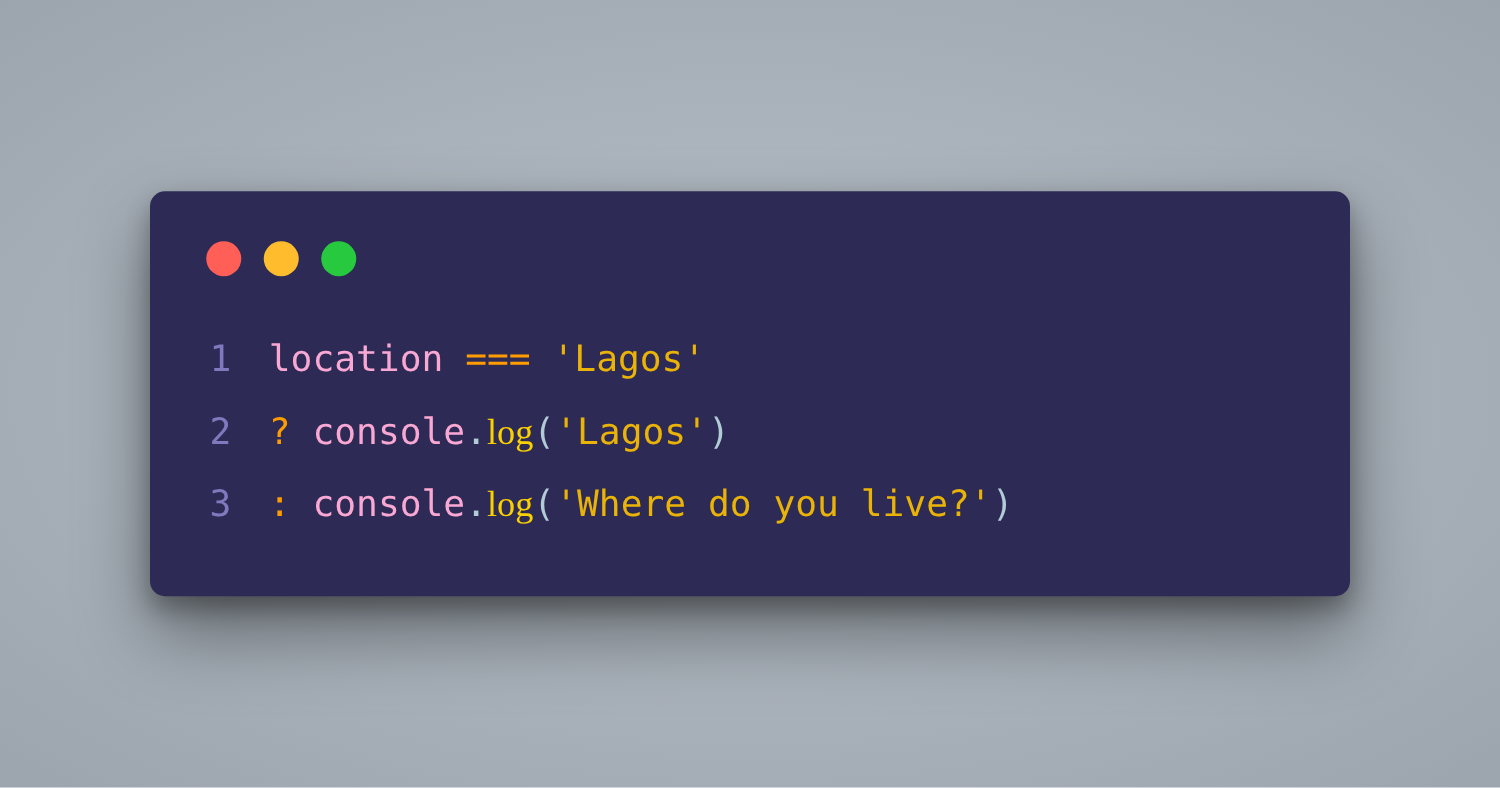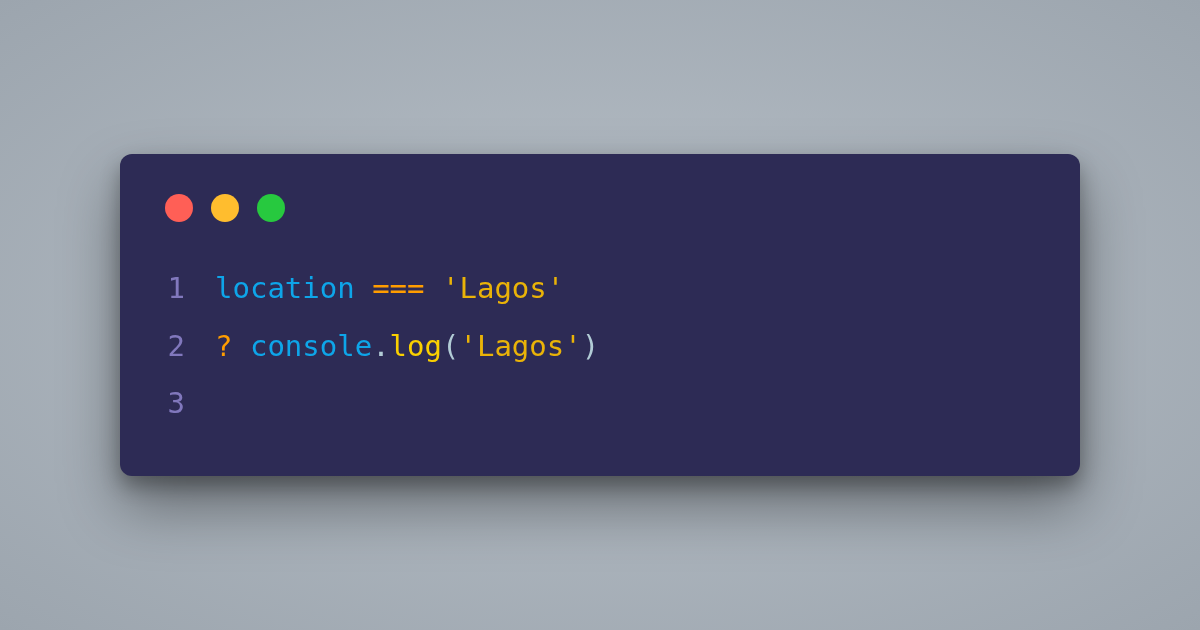--- a/index.html
+++ b/index.html
@@ -55,22 +55,22 @@
       flex-shrink: 0;
       opacity: 0.7;
     }
     .line-content {
       white-space: pre;
     }
     .tok-default { color: #b2ccd6; }
     .tok-operator { color: #ff9d00; }
     .tok-string { color: #eab308; }
     .tok-punct { color: #b2ccd6; }
-    .tok-ident { color: #0ea5e9; }
-    .tok-method { color: #fad000; }
+    .tok-ident { color: #f9a8d4; }
+    .tok-method { color: #fad000; font-family: Liberation Serif, serif; }
   </style>
 </head>
 <body>
 
 <div class="code-window">
   <div class="traffic-lights">
     <div class="traffic-light red"></div>
     <div class="traffic-light yellow"></div>
     <div class="traffic-light green"></div>
   </div>
@@ -78,15 +78,16 @@
       <div class="code-line">
         <span class="line-number">1</span>
         <span class="line-content"><span class="tok-ident">location </span><span class="tok-operator">===</span><span class="tok-default"> </span><span class="tok-string">'Lagos'</span></span>
       </div>
       <div class="code-line">
         <span class="line-number">2</span>
         <span class="line-content"><span class="tok-operator">? </span><span class="tok-ident">console</span><span class="tok-punct">.</span><span class="tok-method">log</span><span class="tok-punct">(</span><span class="tok-string">'Lagos'</span><span class="tok-punct">)</span></span>
       </div>
       <div class="code-line">
         <span class="line-number">3</span>
+        <span class="line-content"><span class="tok-operator">: </span><span class="tok-ident">console</span><span class="tok-punct">.</span><span class="tok-method">log</span><span class="tok-punct">(</span><span class="tok-string">'Where do you live?'</span><span class="tok-punct">)</span></span>
       </div>
     </div>
 </div>
 
 </body></html>

